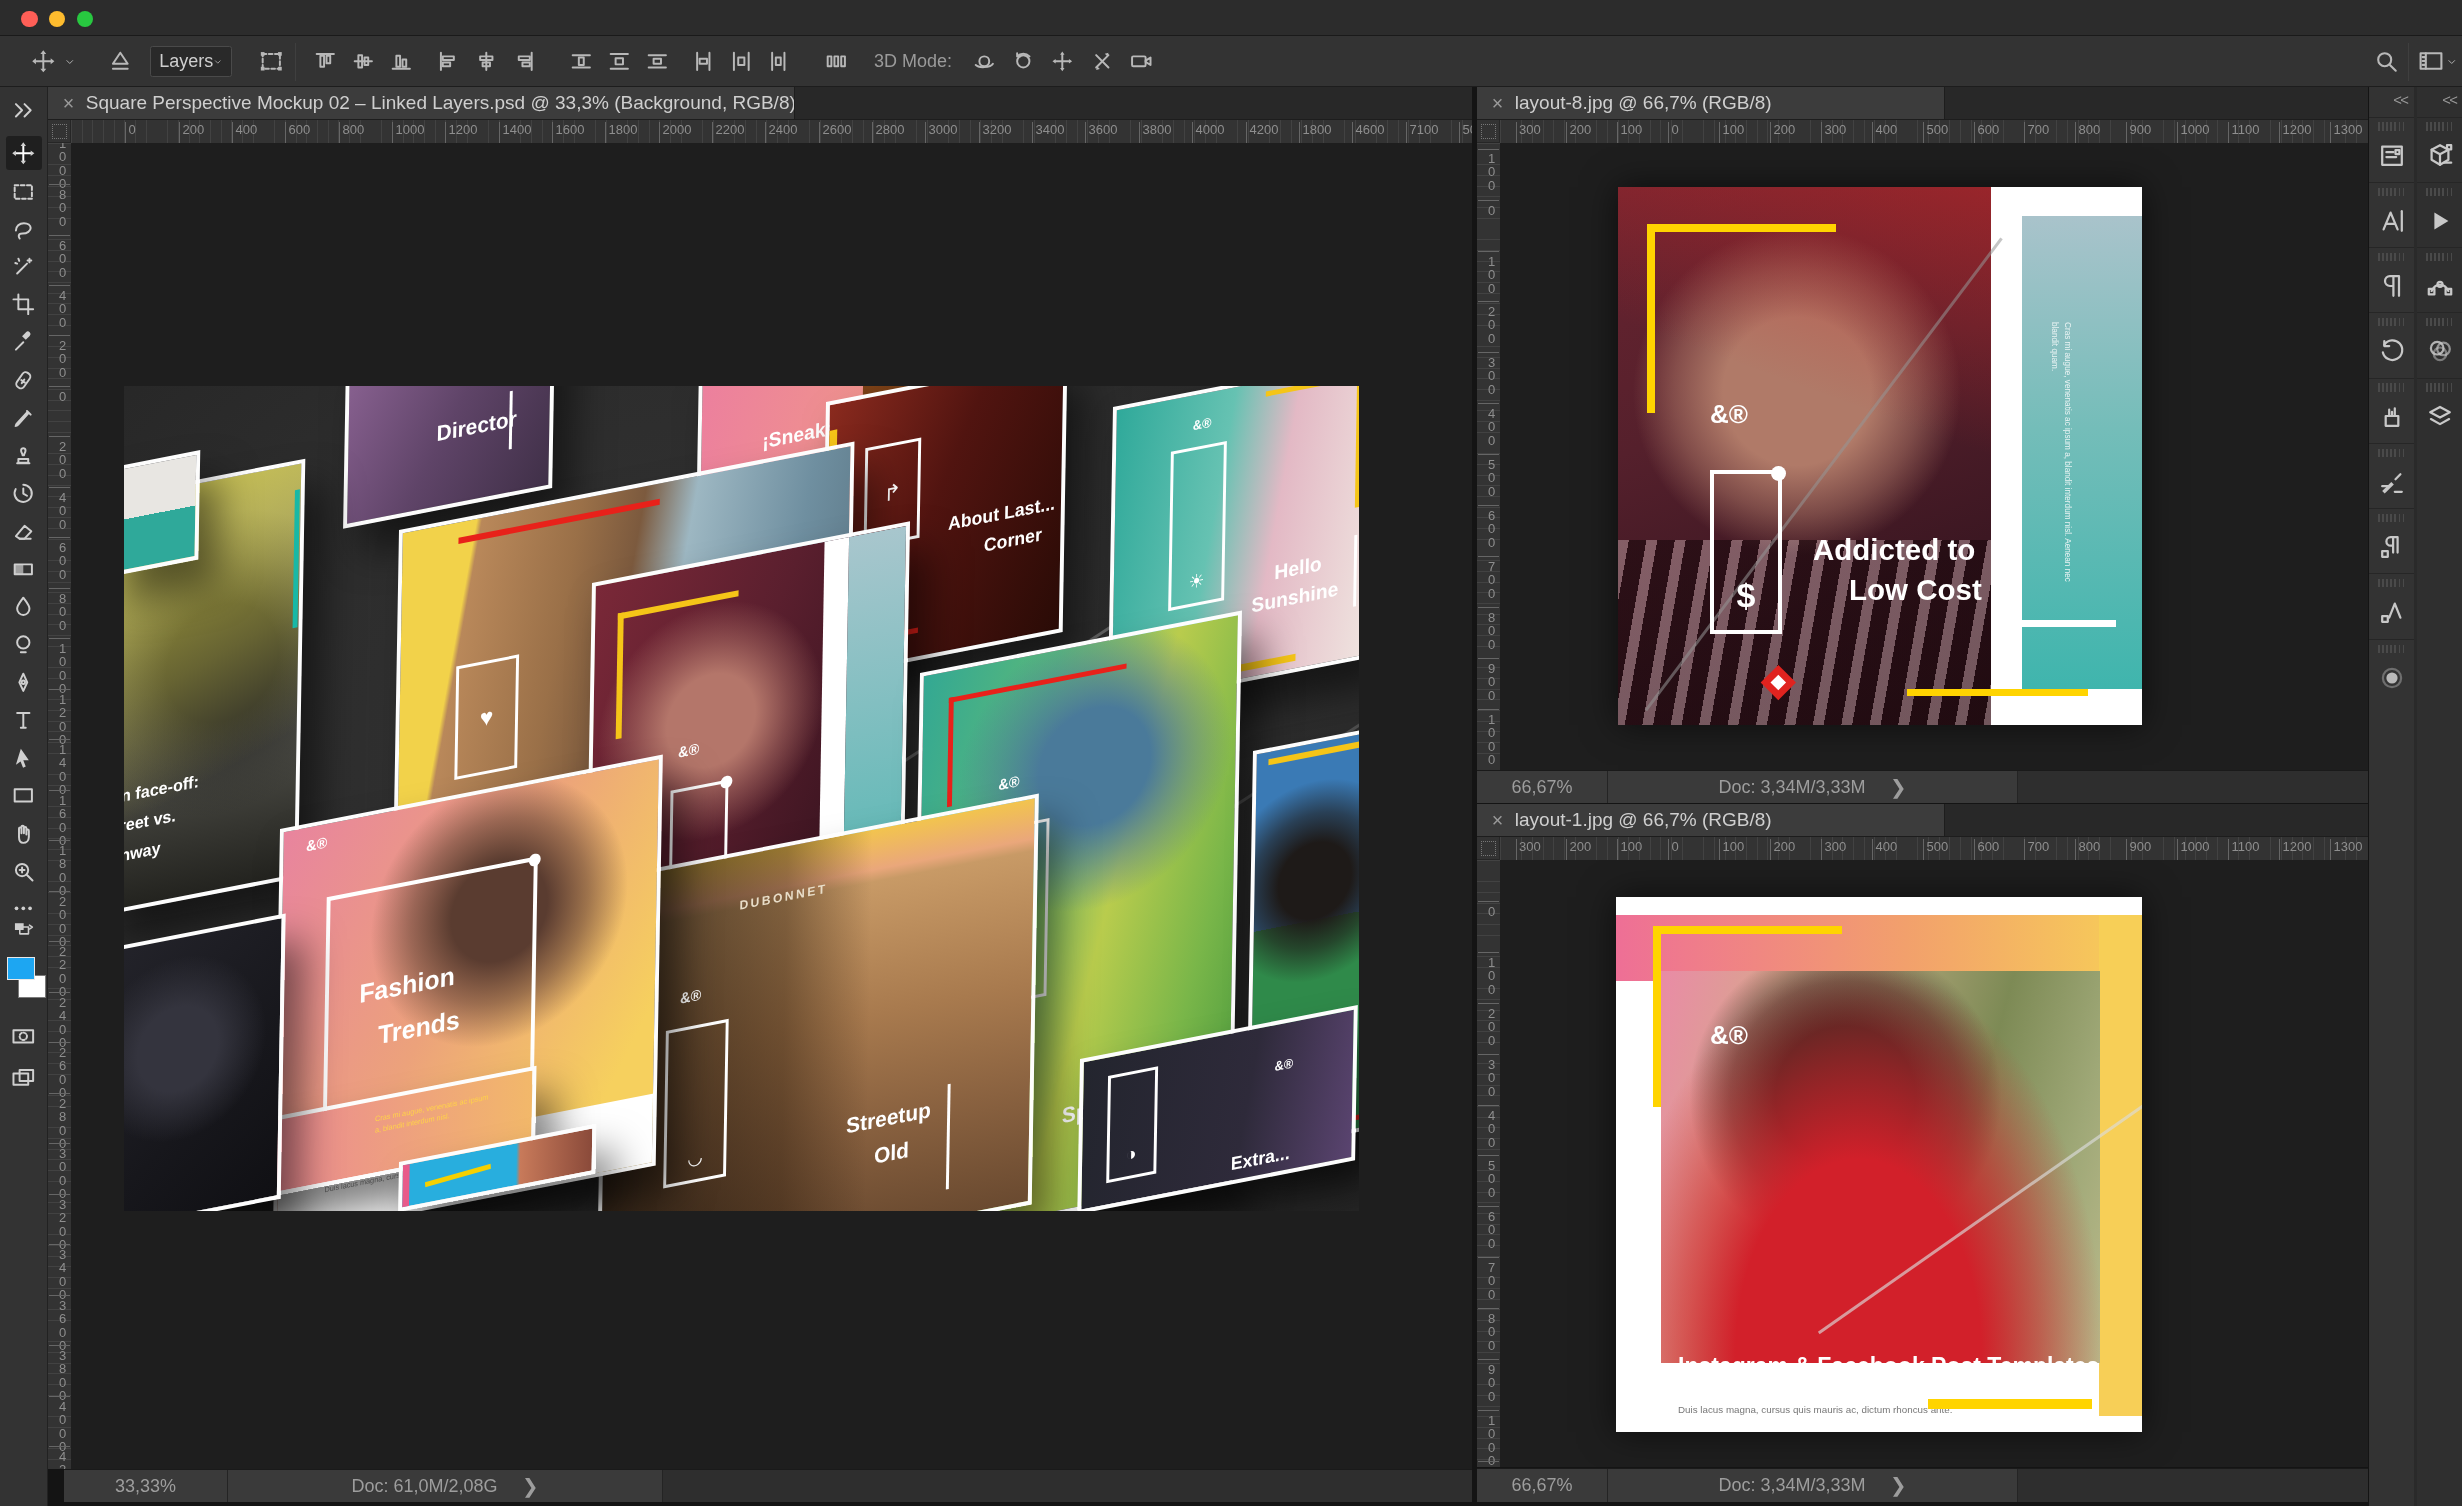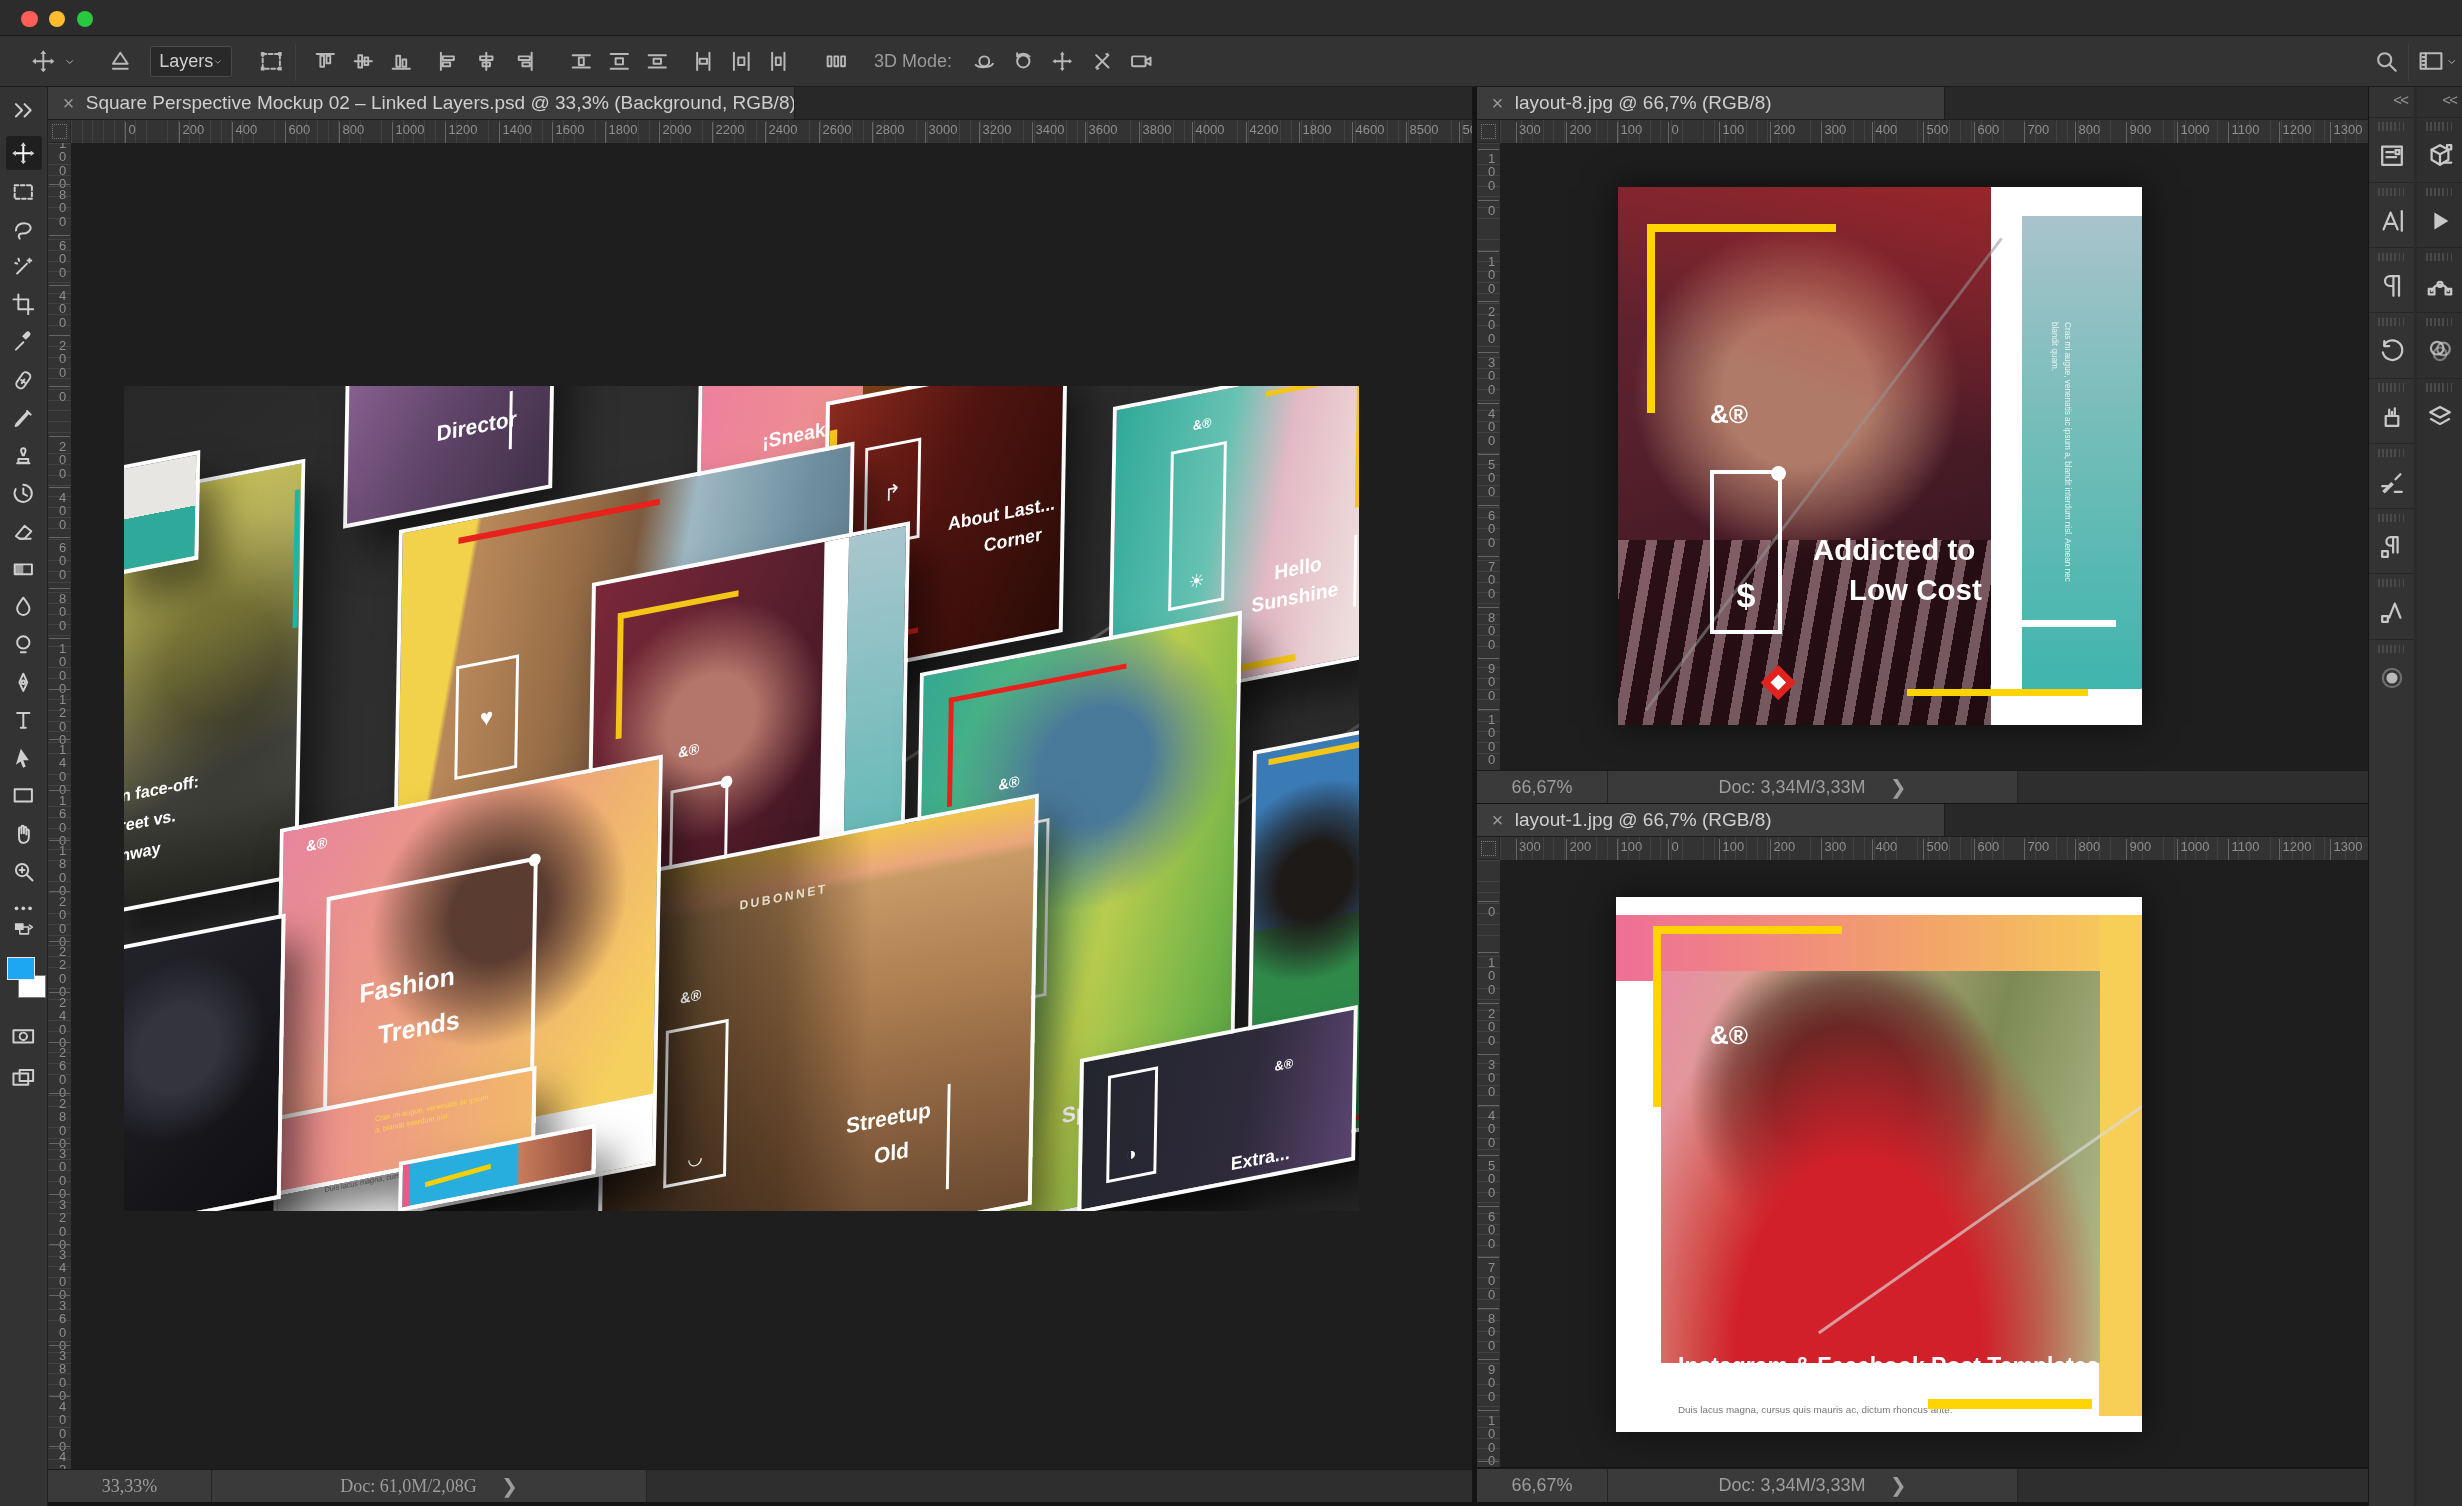--- a/index.html
+++ b/index.html
@@ -435,21 +435,21 @@
     <span class="rlab" style="left: 801px;">2800</span>
     <span class="rlab" style="left: 854px;">3000</span>
     <span class="rlab" style="left: 908px;">3200</span>
     <span class="rlab" style="left: 961px;">3400</span>
     <span class="rlab" style="left: 1014px;">3600</span>
     <span class="rlab" style="left: 1068px;">3800</span>
     <span class="rlab" style="left: 1121px;">4000</span>
     <span class="rlab" style="left: 1175px;">4200</span>
     <span class="rlab" style="left: 1228px;">1800</span>
     <span class="rlab" style="left: 1281px;">4600</span>
-    <span class="rlab" style="left: 1335px;">8500</span>
+    <span class="rlab" style="left: 1335px;">7100</span>
     <span class="rlab" style="left: 1388px;">5000</span>
   </div>
 <div class="ruler v" style="left:48px; top:143px; width:23px; height:1326px;" id="ruler-main-v">
     <span class="rlab" style="top: -9.4px;">1000</span>
     <span class="rlab" style="top: 41px;">800</span>
     <span class="rlab" style="top: 92px;">600</span>
     <span class="rlab" style="top: 142px;">400</span>
     <span class="rlab" style="top: 192px;">200</span>
     <span class="rlab" style="top: 243px;">0</span>
     <span class="rlab" style="top: 293px;">200</span>
@@ -594,21 +594,21 @@
         <div class="el txt" style="left: 195px; top: 34px; font-size: 13px; font-weight: bold; color: rgb(255, 255, 255); letter-spacing: 0px;">&amp;®</div>
         <div class="el txt" style="left: 152px; top: 119px; font-size: 18px; font-weight: bold; color: rgb(255, 255, 255); letter-spacing: 0px;">Extra...</div>
       </div>
       <div class="card" style="left: 275px; top: 776px; width: 201px; height: 49px; background: linear-gradient(90deg, rgb(40, 174, 222) 0%, rgb(40, 174, 222) 60%, rgb(200, 122, 90) 62%, rgb(138, 74, 58) 100%);">
         <div class="el" style="left: 0px; top: 0px; width: 7.4px; height: 49px; background: rgb(232, 90, 138);"></div>
         <div class="el" style="left: 23px; top: 18px; width: 67px; height: 4.9px; background: rgb(245, 208, 0); transform: rotate(-5deg);"></div>
       </div>
       <div class="card" style="left: -16.4px; top: 82px; width: 94px; height: 107px; background: linear-gradient(rgb(232, 230, 226) 0%, rgb(232, 230, 226) 50%, rgb(47, 169, 154) 50%, rgb(47, 169, 154) 100%);"></div>
     </div>
 </div>
-<div class="statusbar" style="left:48px; top:1469px; width:1424px; height:33px;font-family:Liberation Serif, serif;">
+<div class="statusbar" style="left:64px; top:1469px; width:1424px; height:33px;">
   <div class="stat-box" style="min-width:164px">33,33%</div>
   <div class="stat-box" style="min-width:435px">
     <span>Doc: 61,0M/2,08G</span>
     <span class="stat-chev">❯</span>
   </div>
 </div>
 
 <div class="abs" style="left:1472px; top:87px; width:5.7px; height:1420px; background:#141414;"></div>
 
 <div class="tabbar" style="left:1477px; top:87px; width:891px; height:33px;">

